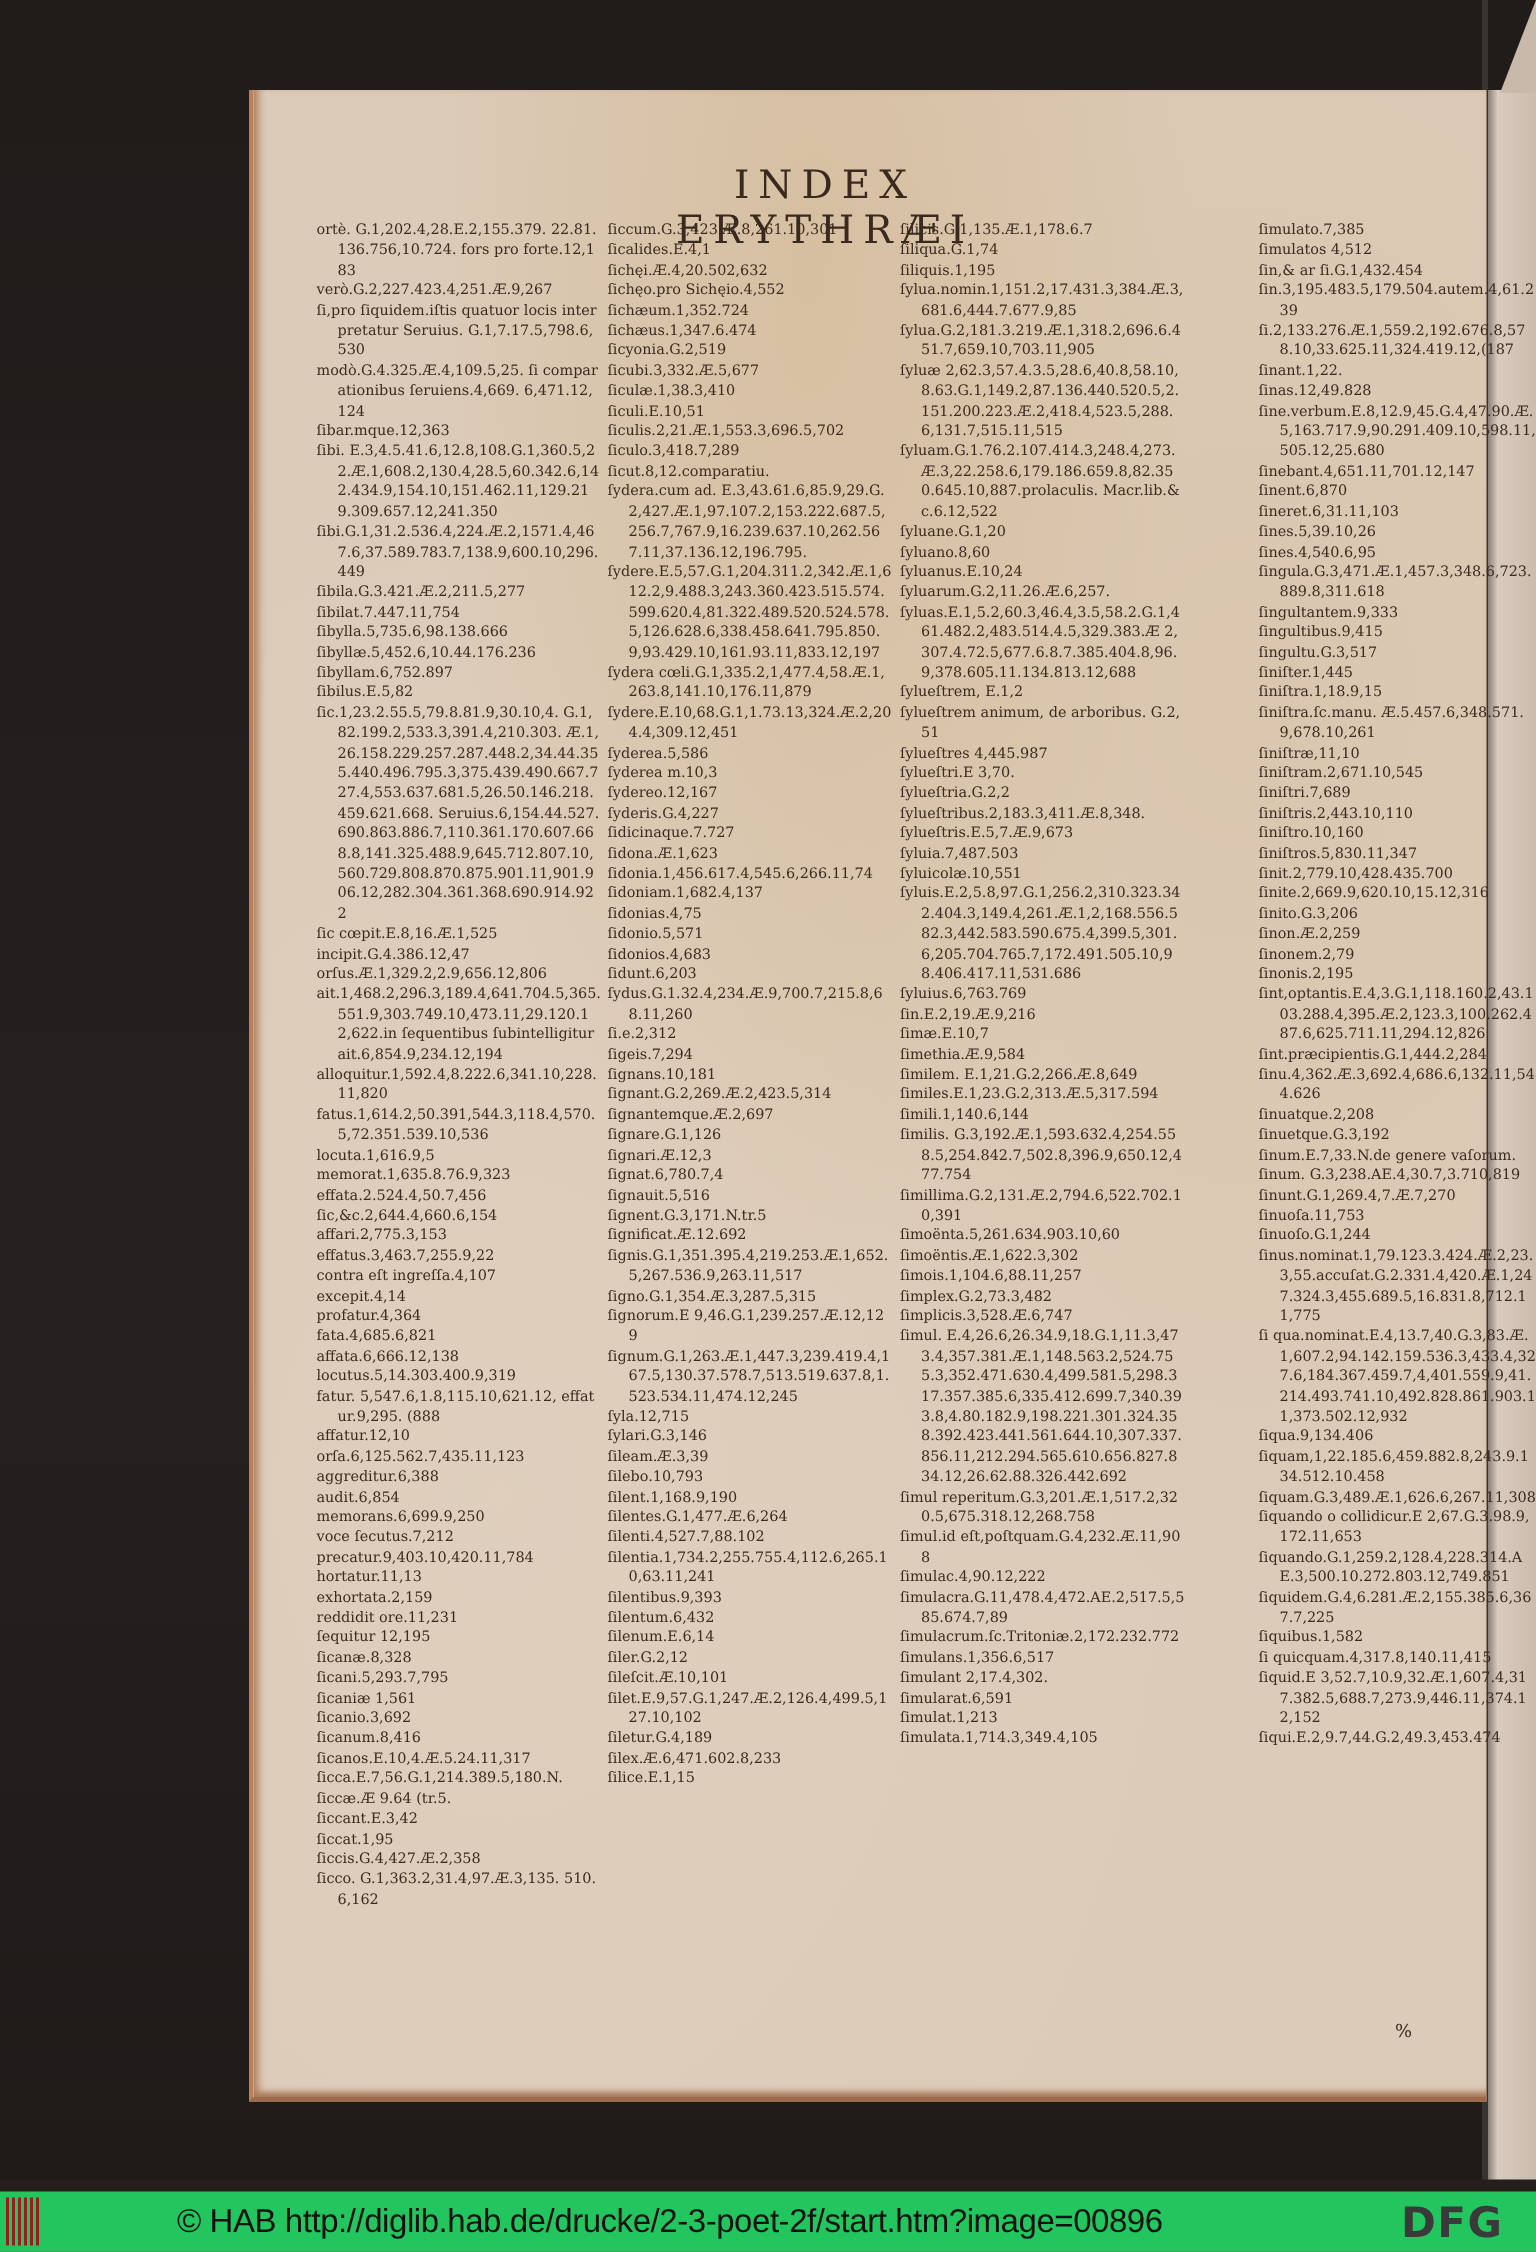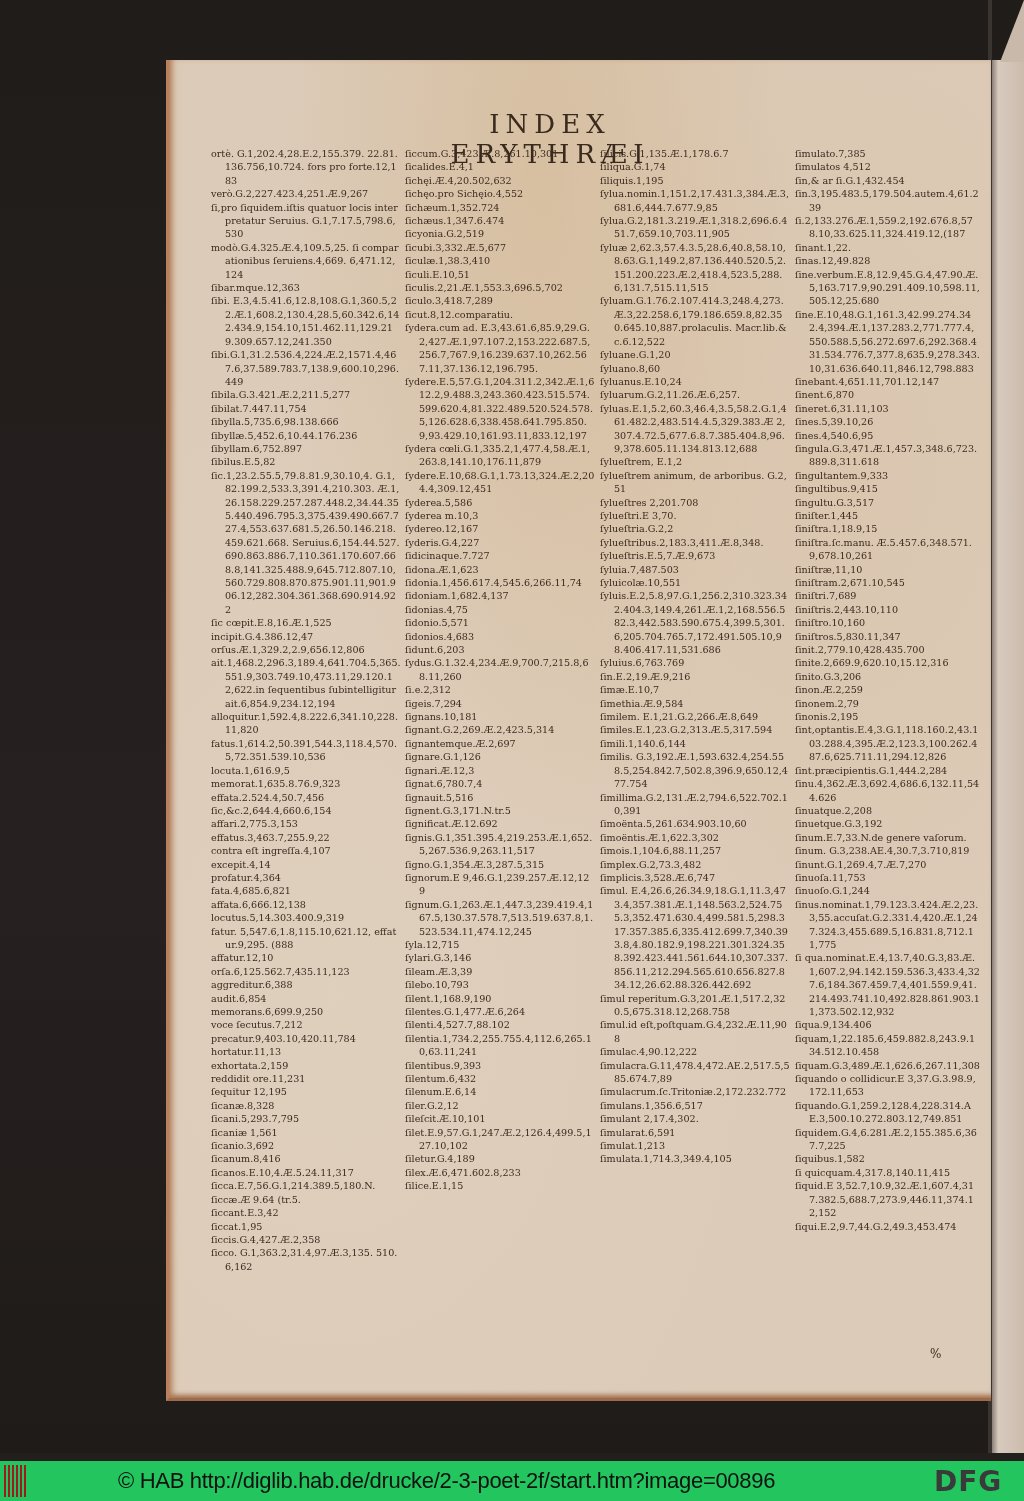--- a/index.html
+++ b/index.html
@@ -202,30 +202,29 @@
     <div class="entry">ſilentibus.9,393</div>
     <div class="entry">ſilentum.6,432</div>
     <div class="entry">ſilenum.E.6,14</div>
     <div class="entry">ſiler.G.2,12</div>
     <div class="entry">ſileſcit.Æ.10,101</div>
     <div class="entry">ſilet.E.9,57.G.1,247.Æ.2,126.4,499.5,127.10,102</div>
     <div class="entry">ſiletur.G.4,189</div>
     <div class="entry">ſilex.Æ.6,471.602.8,233</div>
     <div class="entry">ſilice.E.1,15</div>
   </div>
-<div class="col col-3" style="left: 795px; width: 185px; font-size: 9.6px; line-height: 13.4px;">
+<div class="col col-3" style="left: 839px; width: 185px; font-size: 9.6px; line-height: 13.4px;">
     <div class="entry">ſimulato.7,385</div>
     <div class="entry">ſimulatos 4,512</div>
     <div class="entry">ſin,&amp; ar ſi.G.1,432.454</div>
     <div class="entry">ſin.3,195.483.5,179.504.autem.4,61.239</div>
     <div class="entry">ſi.2,133.276.Æ.1,559.2,192.676.8,578.10,33.625.11,324.419.12,(187</div>
     <div class="entry">ſinant.1,22.</div>
     <div class="entry">ſinas.12,49.828</div>
     <div class="entry">ſine.verbum.E.8,12.9,45.G.4,47.90.Æ.5,163.717.9,90.291.409.10,598.11,505.12,25.680</div>
-    <div class="entry">ſine.E.10,48.G.1,161.3,42.99.274.342.4,394.Æ.1,137.283.2,771.777.4,550.588.5,56.272.697.6,292.368.431.534.776.7,377.8,635.9,278.343.10,31.636.640.11,846.12,798.883</div>
     <div class="entry">ſinebant.4,651.11,701.12,147</div>
     <div class="entry">ſinent.6,870</div>
     <div class="entry">ſineret.6,31.11,103</div>
     <div class="entry">ſines.5,39.10,26</div>
     <div class="entry">ſines.4,540.6,95</div>
     <div class="entry">ſingula.G.3,471.Æ.1,457.3,348.6,723.889.8,311.618</div>
     <div class="entry">ſingultantem.9,333</div>
     <div class="entry">ſingultibus.9,415</div>
     <div class="entry">ſingultu.G.3,517</div>
     <div class="entry">ſiniſter.1,445</div>
@@ -251,21 +250,21 @@
     <div class="entry">ſinum.E.7,33.N.de genere vaſorum.</div>
     <div class="entry">ſinum. G.3,238.AE.4,30.7,3.710,819</div>
     <div class="entry">ſinunt.G.1,269.4,7.Æ.7,270</div>
     <div class="entry">ſinuoſa.11,753</div>
     <div class="entry">ſinuoſo.G.1,244</div>
     <div class="entry">ſinus.nominat.1,79.123.3.424.Æ.2,23.3,55.accuſat.G.2.331.4,420.Æ.1,247.324.3,455.689.5,16.831.8,712.11,775</div>
     <div class="entry">ſi qua.nominat.E.4,13.7,40.G.3,83.Æ.1,607.2,94.142.159.536.3,433.4,327.6,184.367.459.7,4,401.559.9,41.214.493.741.10,492.828.861.903.11,373.502.12,932</div>
     <div class="entry">ſiqua.9,134.406</div>
     <div class="entry">ſiquam,1,22.185.6,459.882.8,243.9.134.512.10.458</div>
     <div class="entry">ſiquam.G.3,489.Æ.1,626.6,267.11,308</div>
-    <div class="entry">ſiquando o collidicur.E 3,37.G.3.98.9,172.11,653</div>
+    <div class="entry">ſiquando o collidicur.E 2,67.G.3.98.9,172.11,653</div>
     <div class="entry">ſiquando.G.1,259.2,128.4,228.314.AE.3,500.10.272.803.12,749.851</div>
     <div class="entry">ſiquidem.G.4,6.281.Æ.2,155.385.6,367.7,225</div>
     <div class="entry">ſiquibus.1,582</div>
     <div class="entry">ſi quicquam.4,317.8,140.11,415</div>
     <div class="entry">ſiquid.E 3,52.7,10.9,32.Æ.1,607.4,317.382.5,688.7,273.9,446.11,374.12,152</div>
     <div class="entry">ſiqui.E.2,9.7,44.G.2,49.3,453.474</div>
   </div>
 
 <div class="custos">%</div>
 
@@ -283,21 +282,21 @@
     <div class="entry">ſylua.G.2,181.3.219.Æ.1,318.2,696.6.451.7,659.10,703.11,905</div>
     <div class="entry">ſyluæ 2,62.3,57.4.3.5,28.6,40.8,58.10,8.63.G.1,149.2,87.136.440.520.5,2.151.200.223.Æ.2,418.4,523.5,288.6,131.7,515.11,515</div>
     <div class="entry">ſyluam.G.1.76.2.107.414.3,248.4,273.Æ.3,22.258.6,179.186.659.8,82.350.645.10,887.prolaculis. Macr.lib.&amp;c.6.12,522</div>
     <div class="entry">ſyluane.G.1,20</div>
     <div class="entry">ſyluano.8,60</div>
     <div class="entry">ſyluanus.E.10,24</div>
     <div class="entry">ſyluarum.G.2,11.26.Æ.6,257.</div>
     <div class="entry">ſyluas.E.1,5.2,60.3,46.4,3.5,58.2.G.1,461.482.2,483.514.4.5,329.383.Æ 2,307.4.72.5,677.6.8.7.385.404.8,96.9,378.605.11.134.813.12,688</div>
     <div class="entry">ſylueſtrem, E.1,2</div>
     <div class="entry">ſylueſtrem animum, de arboribus. G.2,51</div>
-    <div class="entry">ſylueſtres 2,201.708</div>
+    <div class="entry">ſylueſtres 4,445.987</div>
     <div class="entry">ſylueſtri.E 3,70.</div>
     <div class="entry">ſylueſtria.G.2,2</div>
     <div class="entry">ſylueſtribus.2,183.3,411.Æ.8,348.</div>
     <div class="entry">ſylueſtris.E.5,7.Æ.9,673</div>
     <div class="entry">ſyluia.7,487.503</div>
     <div class="entry">ſyluicolæ.10,551</div>
     <div class="entry">ſyluis.E.2,5.8,97.G.1,256.2,310.323.342.404.3,149.4,261.Æ.1,2,168.556.582.3,442.583.590.675.4,399.5,301.6,205.704.765.7,172.491.505.10,98.406.417.11,531.686</div>
     <div class="entry">ſyluius.6,763.769</div>
     <div class="entry">ſin.E.2,19.Æ.9,216</div>
     <div class="entry">ſimæ.E.10,7</div>

